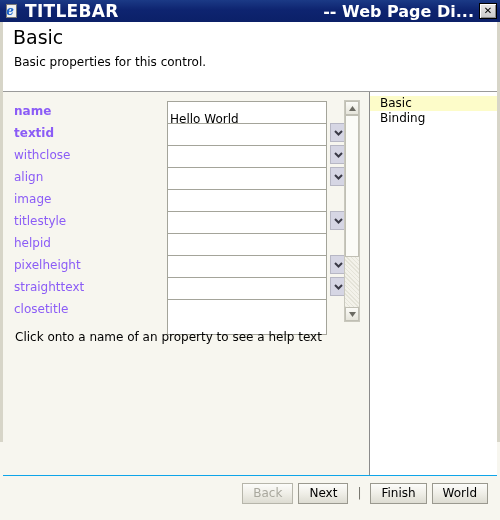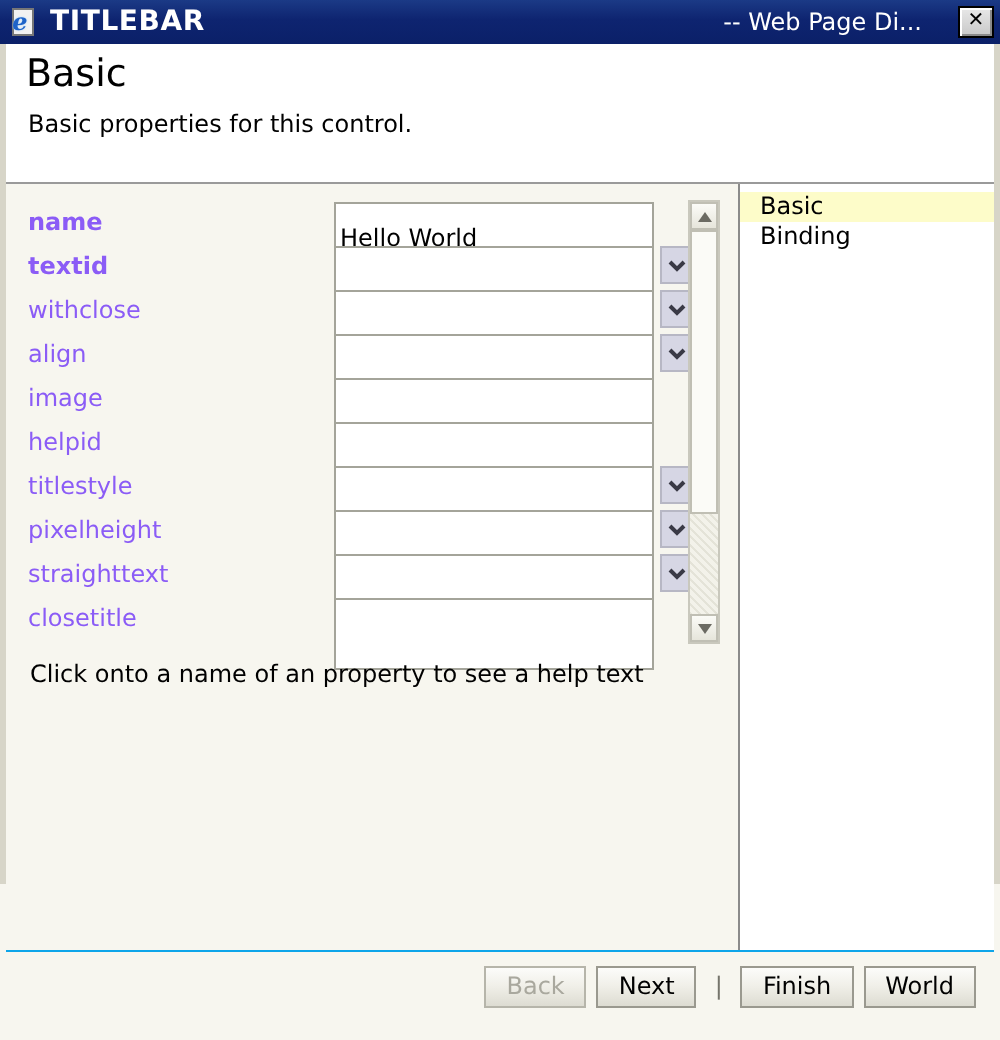--- a/index.html
+++ b/index.html
@@ -54,32 +54,32 @@
     font-family: "DejaVu Serif", serif;
     font-size: 12px;
     font-weight: bold;
     font-style: italic;
     line-height: 11px;
     text-align: center;
     text-shadow: 0 0 1px #9fd0ff;
   }
   .tb-title {
     color: #ffffff;
-    font-size: 14px;
+    font-size: 17px;
     font-weight: bold;
     letter-spacing: 0.3px;
     white-space: nowrap;
   }
   .tb-spacer { flex: 1 1 auto; }
   .tb-right {
     color: #ffffff;
-    font-size: 12px;
-    font-weight: normal;
-    white-space: nowrap;
-    margin-right: 18px;
+    font-size: 16px;
+    font-weight: bold;
+    white-space: nowrap;
+    margin-right: 5px;
   }
   .tb-close {
     width: 18px; height: 16px;
     background: linear-gradient(to bottom, #e8e8e8, #c8c8c8);
     border: 1px solid #000000;
     box-shadow: inset 1px 1px 0 #ffffff, inset -1px -1px 0 #8a8a8a;
     box-sizing: border-box;
     color: #000000;
     font-size: 10px;
     font-weight: bold;
@@ -371,31 +371,31 @@
                   <svg width="9" height="6" viewBox="0 0 9 6">
                     <polyline points="1,1 4.5,4.5 8,1" fill="none" stroke="#3a3a46" stroke-width="2"></polyline>
                   </svg>
                 </div>
               </div>
               <div class="prop-row">
                 <div class="prop-label">image</div>
                 <input type="text" class="prop-input" value="" style="">
               </div>
               <div class="prop-row">
+                <div class="prop-label">titlestyle</div>
+                <input type="text" class="prop-input" value="" style="">
+                <div class="prop-drop">
+                  <svg width="9" height="6" viewBox="0 0 9 6">
+                    <polyline points="1,1 4.5,4.5 8,1" fill="none" stroke="#3a3a46" stroke-width="2"></polyline>
+                  </svg>
+                </div>
+              </div>
+              <div class="prop-row">
                 <div class="prop-label">helpid</div>
                 <input type="text" class="prop-input" value="" style="">
-              </div>
-              <div class="prop-row">
-                <div class="prop-label">titlestyle</div>
-                <input type="text" class="prop-input" value="" style="">
-                <div class="prop-drop">
-                  <svg width="9" height="6" viewBox="0 0 9 6">
-                    <polyline points="1,1 4.5,4.5 8,1" fill="none" stroke="#3a3a46" stroke-width="2"></polyline>
-                  </svg>
-                </div>
               </div>
               <div class="prop-row">
                 <div class="prop-label">pixelheight</div>
                 <input type="text" class="prop-input" value="" style="">
                 <div class="prop-drop">
                   <svg width="9" height="6" viewBox="0 0 9 6">
                     <polyline points="1,1 4.5,4.5 8,1" fill="none" stroke="#3a3a46" stroke-width="2"></polyline>
                   </svg>
                 </div>
               </div>

